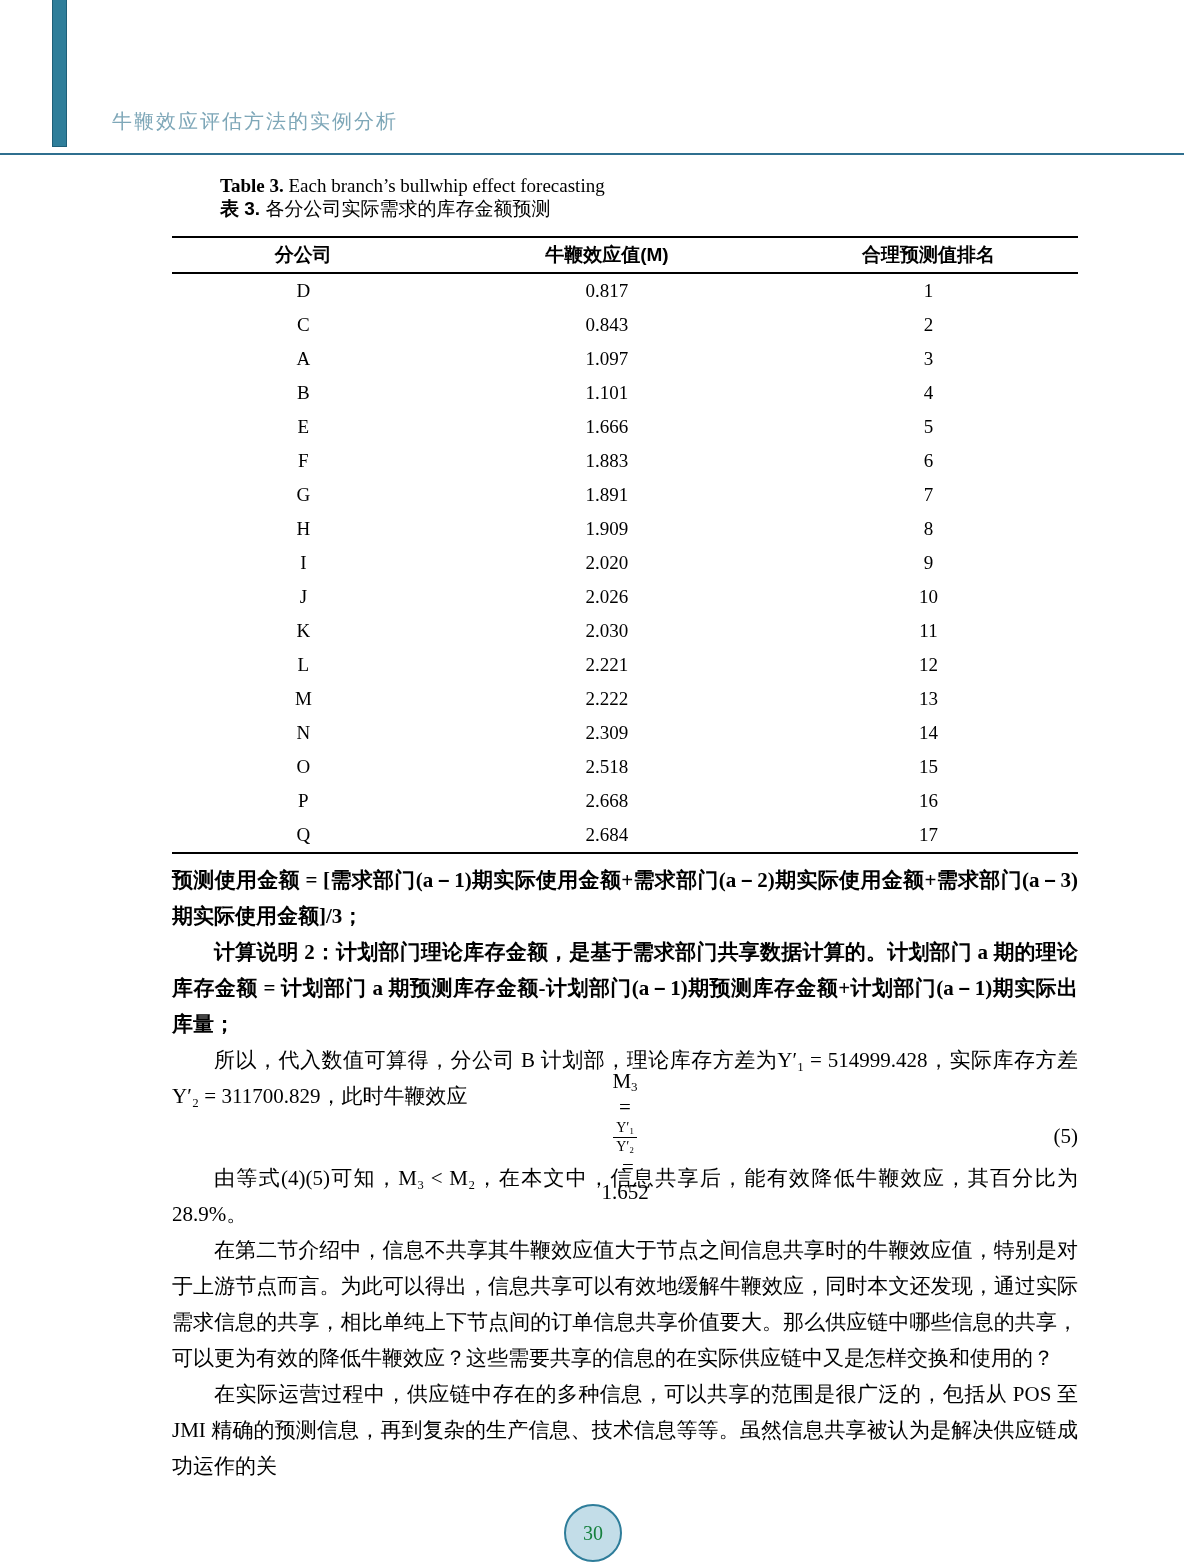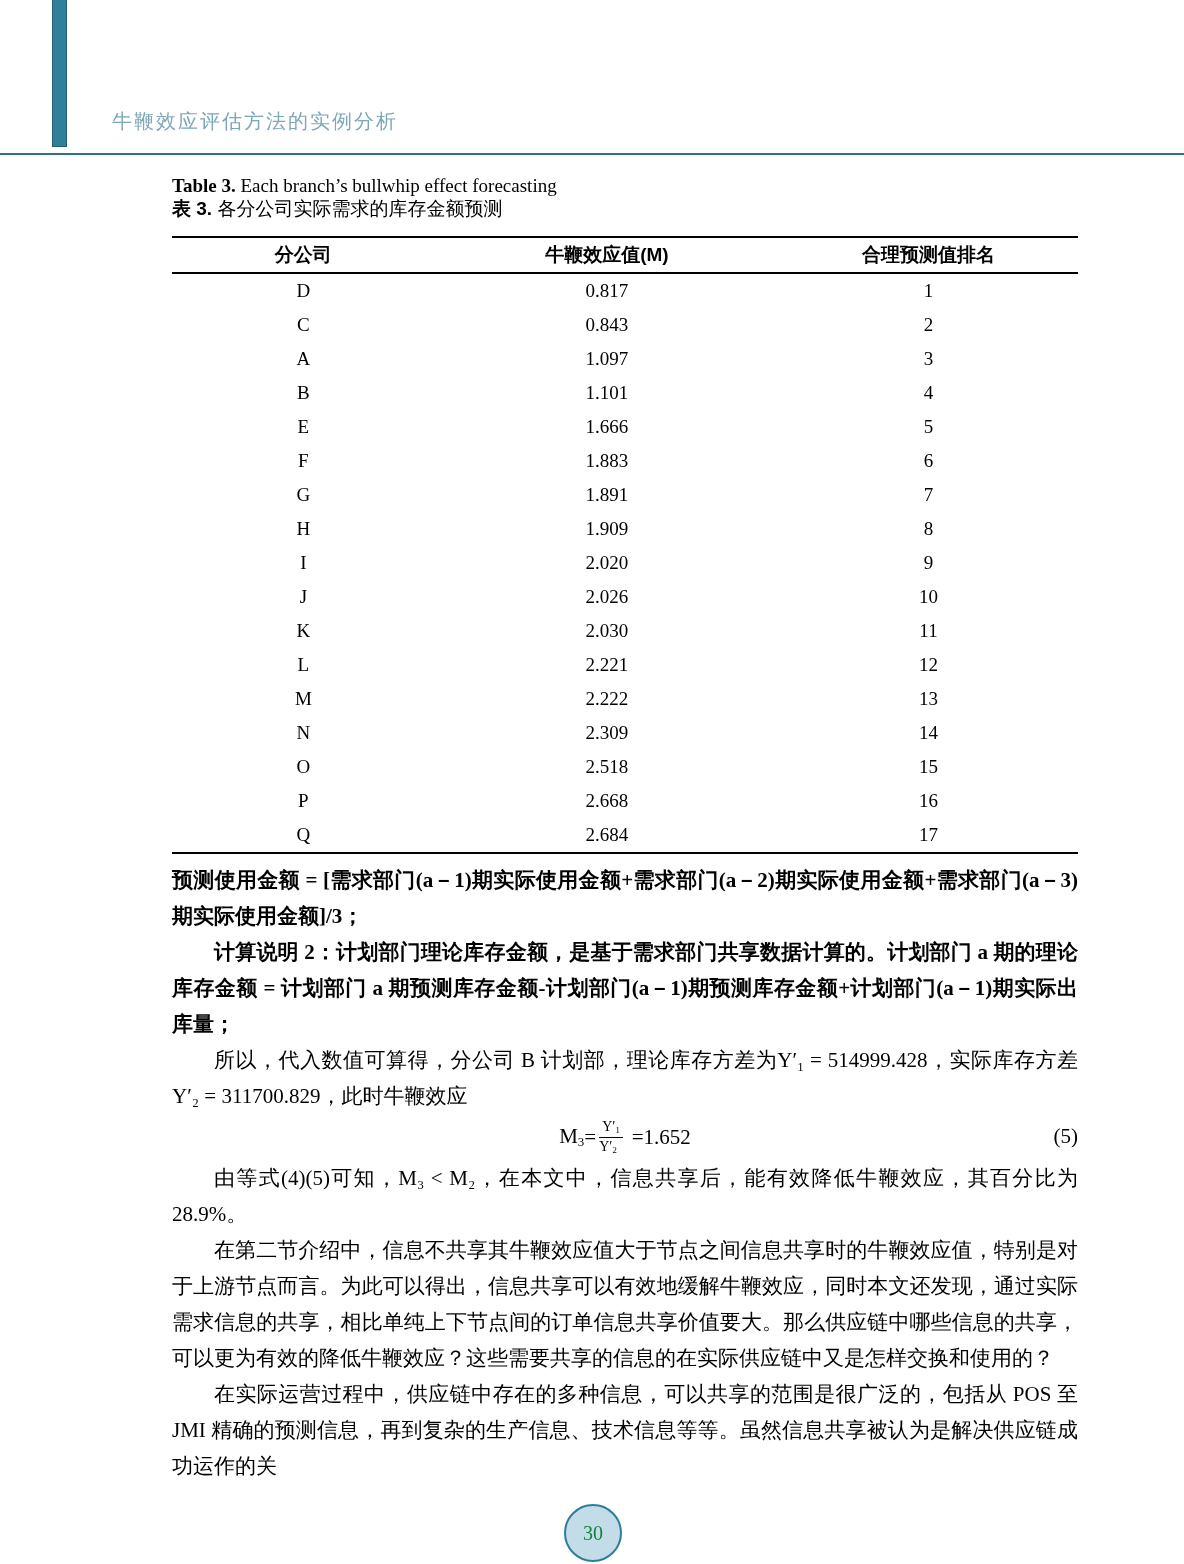--- a/index.html
+++ b/index.html
@@ -32,21 +32,21 @@
     position: absolute;
     left: 0; top: 153px;
     width: 1184px; height: 0;
     border-top: 2px solid #2f6f8f;
   }
   .content {
     position: absolute;
     left: 172px; top: 174px;
     width: 906px;
   }
-  .caption { font-size: 19px; line-height: 23px; }
+  .caption { font-size: 19px; line-height: 23px; margin-left: 48px; }
   .caption .cap-label { font-weight: bold; }
   .caption-zh { font-family: "Liberation Sans", "DejaVu Sans", sans-serif; font-size: 19px; }
   .caption-zh .cap-label { font-weight: bold; }
 
   table.data-table {
     width: 100%;
     border-collapse: collapse;
     margin-top: 16px;
     border-top: 2px solid #000;
     border-bottom: 2px solid #000;
@@ -82,25 +82,26 @@
   .para.indent { text-indent: 42px; }
   .para.after-table { margin-top: 8px; }
 
   .equation {
     position: relative;
     height: 46px;
     display: flex;
     align-items: center;
     justify-content: center;
     font-size: 21px;
+    flex-direction: column;
   }
   .eq-label { position: absolute; right: 0; top: 10px; }
   .frac {
     display: inline-block;
-    text-align: left;
+    text-align: center;
     vertical-align: middle;
     font-size: 14px;
     line-height: 1.15;
     margin: 0 3px;
   }
   .frac .num { display: block; border-bottom: 1px solid #000; padding: 0 3px 1px; }
   .frac .den { display: block; padding-top: 1px; }
   .ssub { font-size: 0.62em; vertical-align: -0.25em; }
   .eq-val { }
   .eq-sign2 { margin-left: 6px; }

